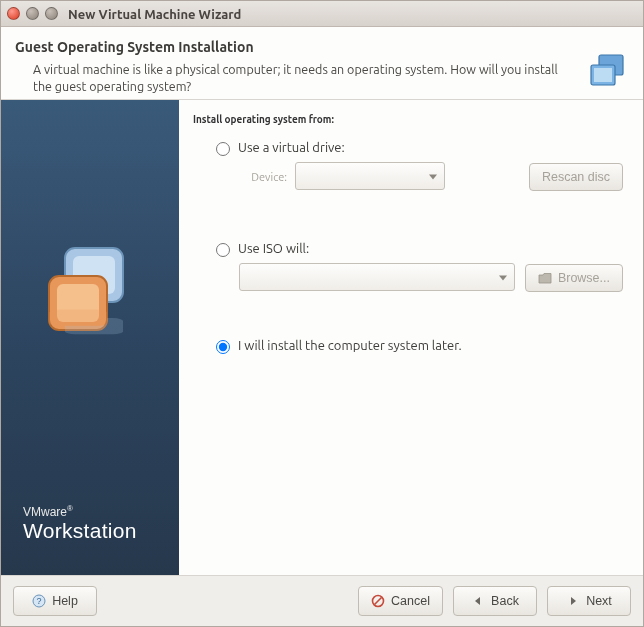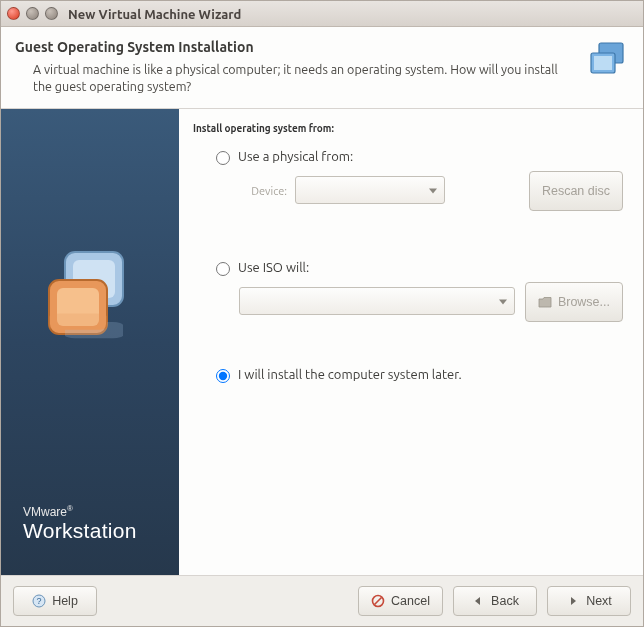--- a/index.html
+++ b/index.html
@@ -37,23 +37,23 @@
   .titlebar-title { font-weight: bold; color: #4a4440; }
   .inner {
     flex: 1;
     background: #fdfdfc;
     margin: 0;
     display: flex;
     flex-direction: column;
     border: none;
   }
   .header {
-    padding: 12px 14px 13px 14px;
-    display: flex;
-    align-items: flex-start;
+    padding: 12px 14px 4px 14px;
+    display: flex;
+    align-items: flex-end;
     border-bottom: 1px solid #d8d4d0;
     background: #fdfdfc;
   }
   .header-text { flex: 1; }
   .header h2 { margin: 0 0 6px 0; font-size: 14px; font-weight: bold; color: #3c3b38;}
   .header p { margin: 0 0 0 18px; font-size: 12.5px; color: #4a4844; line-height: 1.35;}
   .header-icon { width: 44px; height: 44px; margin-left: 8px; }
   .body {
     flex: 1;
     display: flex;
@@ -103,21 +103,21 @@
     position:absolute; right:8px; top:50%;
     width:0;height:0;border-left:4px solid transparent;border-right:4px solid transparent;border-top:5px solid #8a867e;
     transform:translateY(-50%);
     pointer-events:none;
   }
   .combo-wrap.split::before{
     content:"";
     position:absolute;right:22px;top:4px;bottom:4px;width:1px;background:#cfcac2;
   }
   .btn {
-    height: 40px;
+    height: 28px;
     border: 1px solid #c0bcb4;
     border-radius: 4px;
     background: linear-gradient(#fcfbf9,#e9e6e0);
     padding: 0 12px;
     font-size: 12.5px;
     color: #555;
     display:inline-flex; align-items:center; gap:6px;
     cursor:pointer;
   }
   .btn[disabled]{ color:#a6a29a; cursor:default;}
@@ -187,21 +187,21 @@
           <div class="small"><span>VMware</span><span class="reg">®</span></div>
           <div class="big">Workstation</div>
         </div>
       </div>
 
       <div class="content">
         <div class="section-label">Install operating system from:</div>
 
         <label class="radio-row">
           <input type="radio" name="src" style="">
-          <span>Use a physical from:</span>
+          <span>Use a virtual drive:</span>
         </label>
         <div class="sub">
           <span class="sub-label">Device:</span>
           <span class="combo-wrap split">
             <span class="combo" style="width:150px;"></span>
           </span>
           <span style="flex:1"></span>
           <button class="btn" disabled="">
             <span>Rescan disc</span>
           </button>

